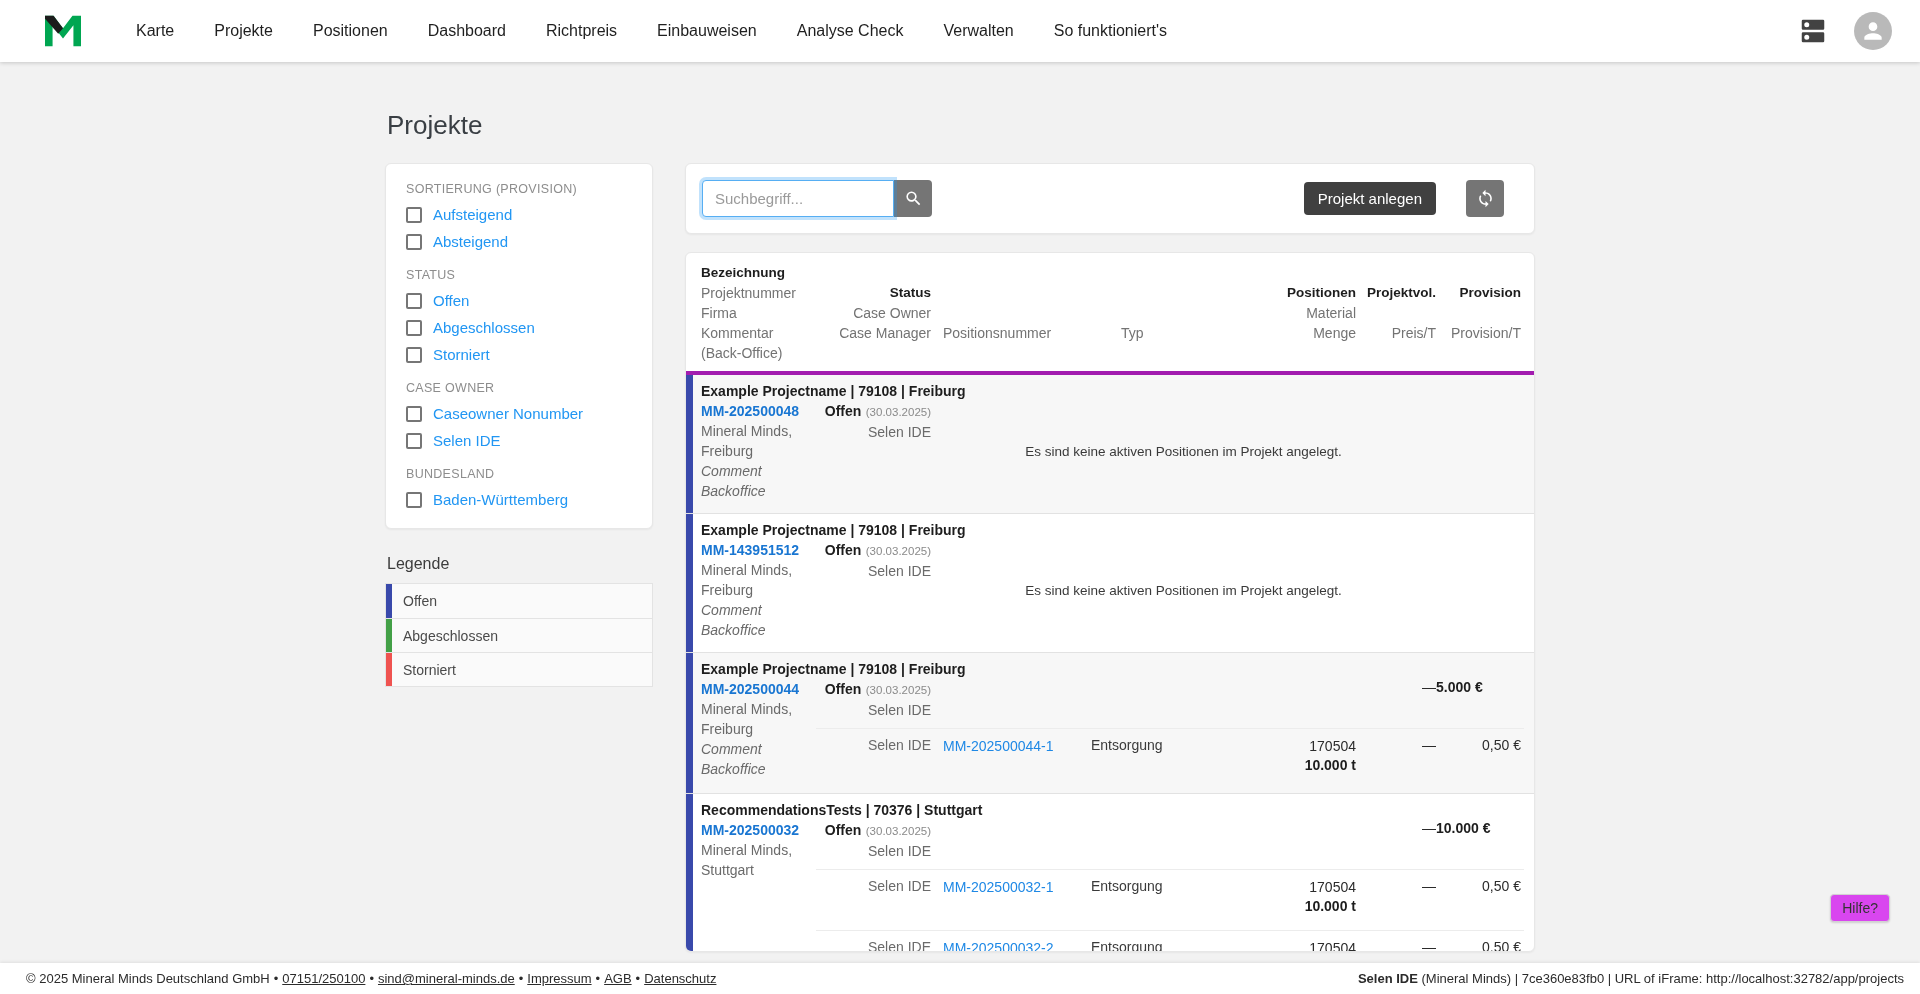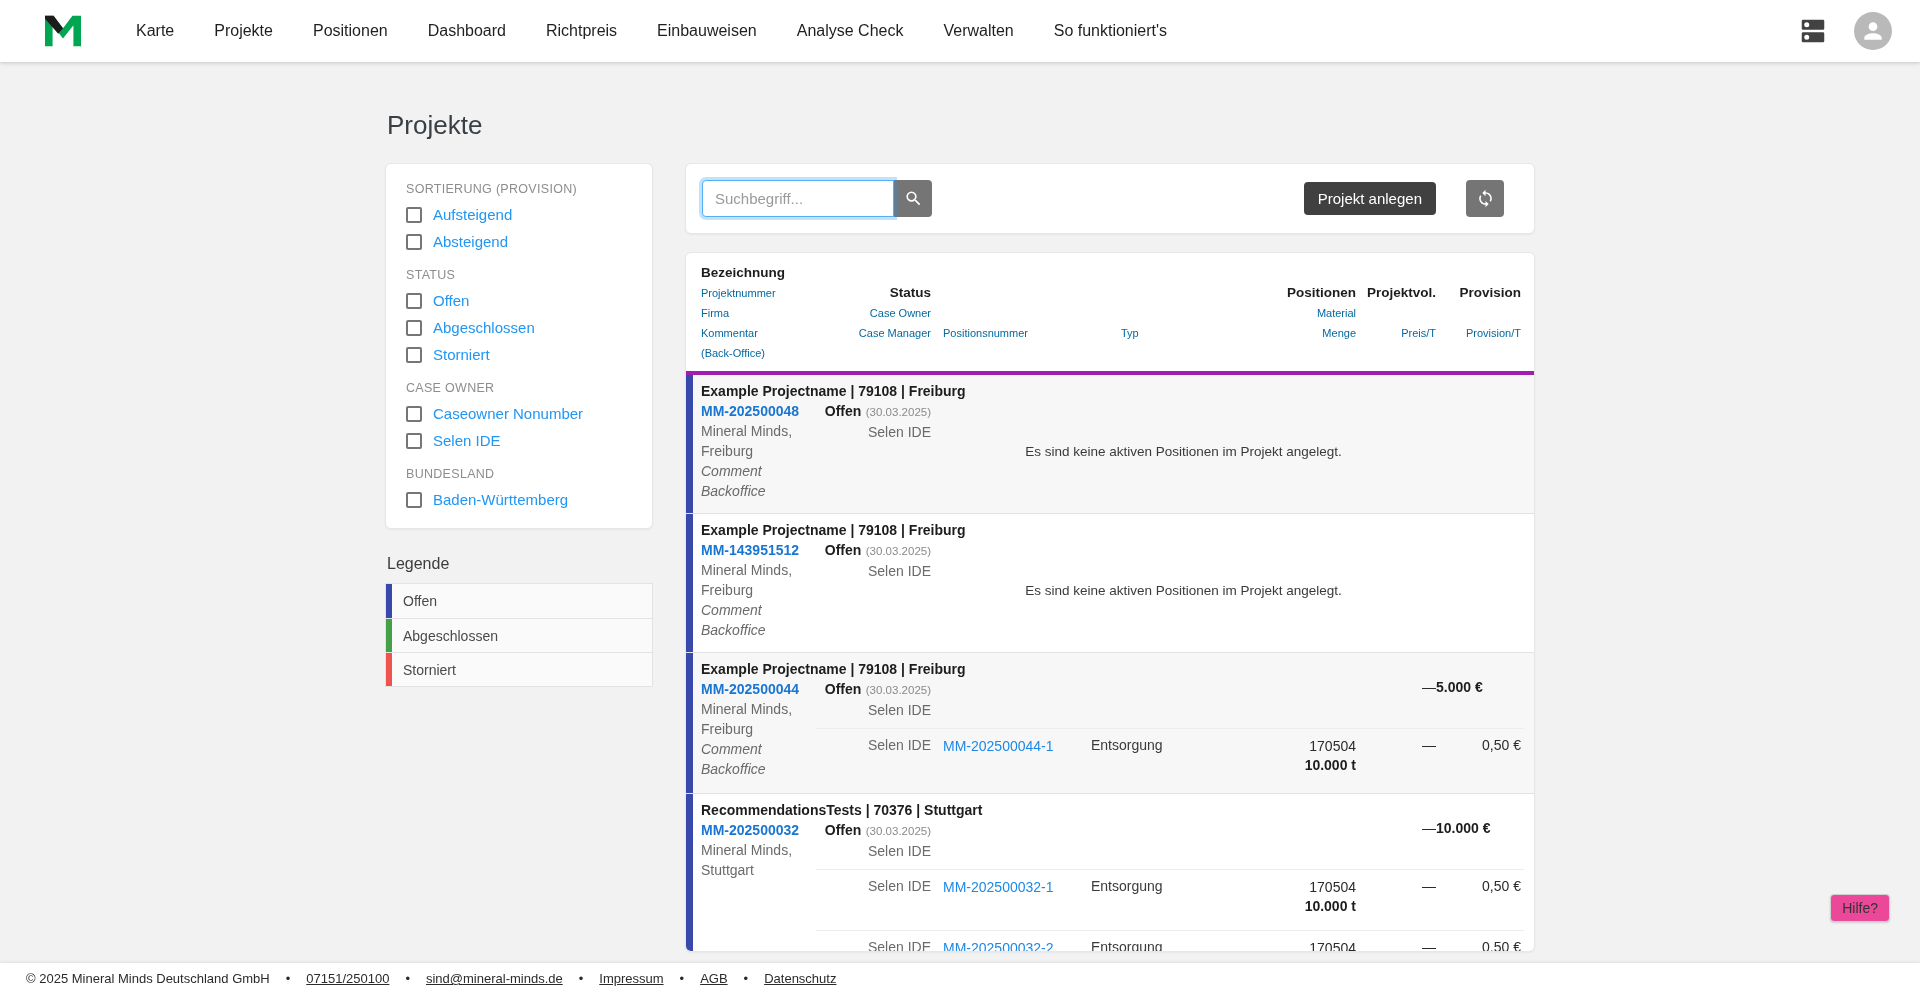--- a/index.html
+++ b/index.html
@@ -53,21 +53,21 @@
   .btn-search{border-radius:0 4px 4px 0}
   .btn-refresh{border-radius:4px}
   .toolbar-right{display:flex;align-items:center;gap:30px;padding-right:14px}
   .btn-green{background:#4caf50;color:#fff;border:none;border-radius:4px;font-size:15px;
              padding:8px 14px;cursor:pointer;font-family:inherit;white-space:nowrap}
 
   
   .table-card{max-height:700px;overflow:hidden;border-radius:6px}
   .grid7{display:grid;grid-template-columns:115px 115px 160px 115px 150px 80px 85px}
   .thead{padding:10px 10px 8px 15px;border-bottom:4px solid #a21caf}
-  .hline{height:20px;line-height:20px;font-size:11px;color:#0369a1;white-space:nowrap}
+  .hline{height:20px;line-height:20px;font-size:14px;color:#737373;white-space:nowrap}
   .hline.bold{font-weight:700;color:#1d1d1d;font-size:13.5px}
   .hcol.right{text-align:right}
   .mt20{margin-top:20px}
   .mt60{margin-top:60px}
   .pl12{padding-left:12px}
   .pl30{padding-left:30px}
 
   .project-block{position:relative;padding:0 10px 0 15px}
   .project-block:nth-child(odd){background:#f7f7f7}
   .project-block + .project-block{border-top:1px solid #e2e2e2}
@@ -96,25 +96,25 @@
   .p4{font-size:14px;color:#3a3a3a}
   .p5{text-align:right;font-size:14px;line-height:19px;color:#2b2b2b}
   .p5 .bold{font-weight:700;color:#1d1d1d}
   .p6{text-align:right;font-size:14px;color:#2b2b2b}
   .p7{text-align:right;font-size:14px;color:#2b2b2b}
 
   
   footer{height:31px;background:#fff;display:flex;align-items:center;justify-content:space-between;
          padding:0 16px 0 26px;font-size:13px;color:#2b2b2b;box-shadow:0 -1px 3px rgba(0,0,0,.08);
          position:relative;z-index:4}
-  .footer-left{display:flex;align-items:center;gap:16px;white-space:nowrap}
+  .footer-left{display:flex;align-items:center;gap:4px;white-space:nowrap}
   .footer-left a{color:#2b2b2b;text-decoration:underline}
   .footer-right{white-space:nowrap}
   .footer-right b{font-weight:700}
-  .help-btn{position:fixed;right:30px;bottom:72px;background:#ec4899;border:1px solid #d2d2d2;
+  .help-btn{position:fixed;right:30px;bottom:72px;background:#d946ef;border:1px solid #d2d2d2;
             border-radius:4px;padding:5px 11px;font-size:14px;color:#333;font-family:inherit;
             cursor:pointer;box-shadow:0 1px 2px rgba(0,0,0,.15)}
 </style>
 </head>
 <body>
 
 <header class="navbar">
   <div class="logo">
     <svg viewBox="0 0 44 38" width="42" height="36">
       <polygon points="3,35 3,3 12,3 22,16 32,3 41,3 41,35 33,35 33,13 22,27 11,13 11,35" fill="#00a651"></polygon>
@@ -430,13 +430,16 @@
     <a>07151/250100</a>
     <span>•</span>
     <a>sind@mineral-minds.de</a>
     <span>•</span>
     <a>Impressum</a>
     <span>•</span>
     <a>AGB</a>
     <span>•</span>
     <a>Datenschutz</a>
   </div>
+  <div class="footer-right">
+    <b>Selen IDE</b><span> (Mineral Minds) | 7ce360e83fb0 | URL of iFrame: http://localhost:32782/app/projects</span>
+  </div>
 </footer>
 
 </body></html>

